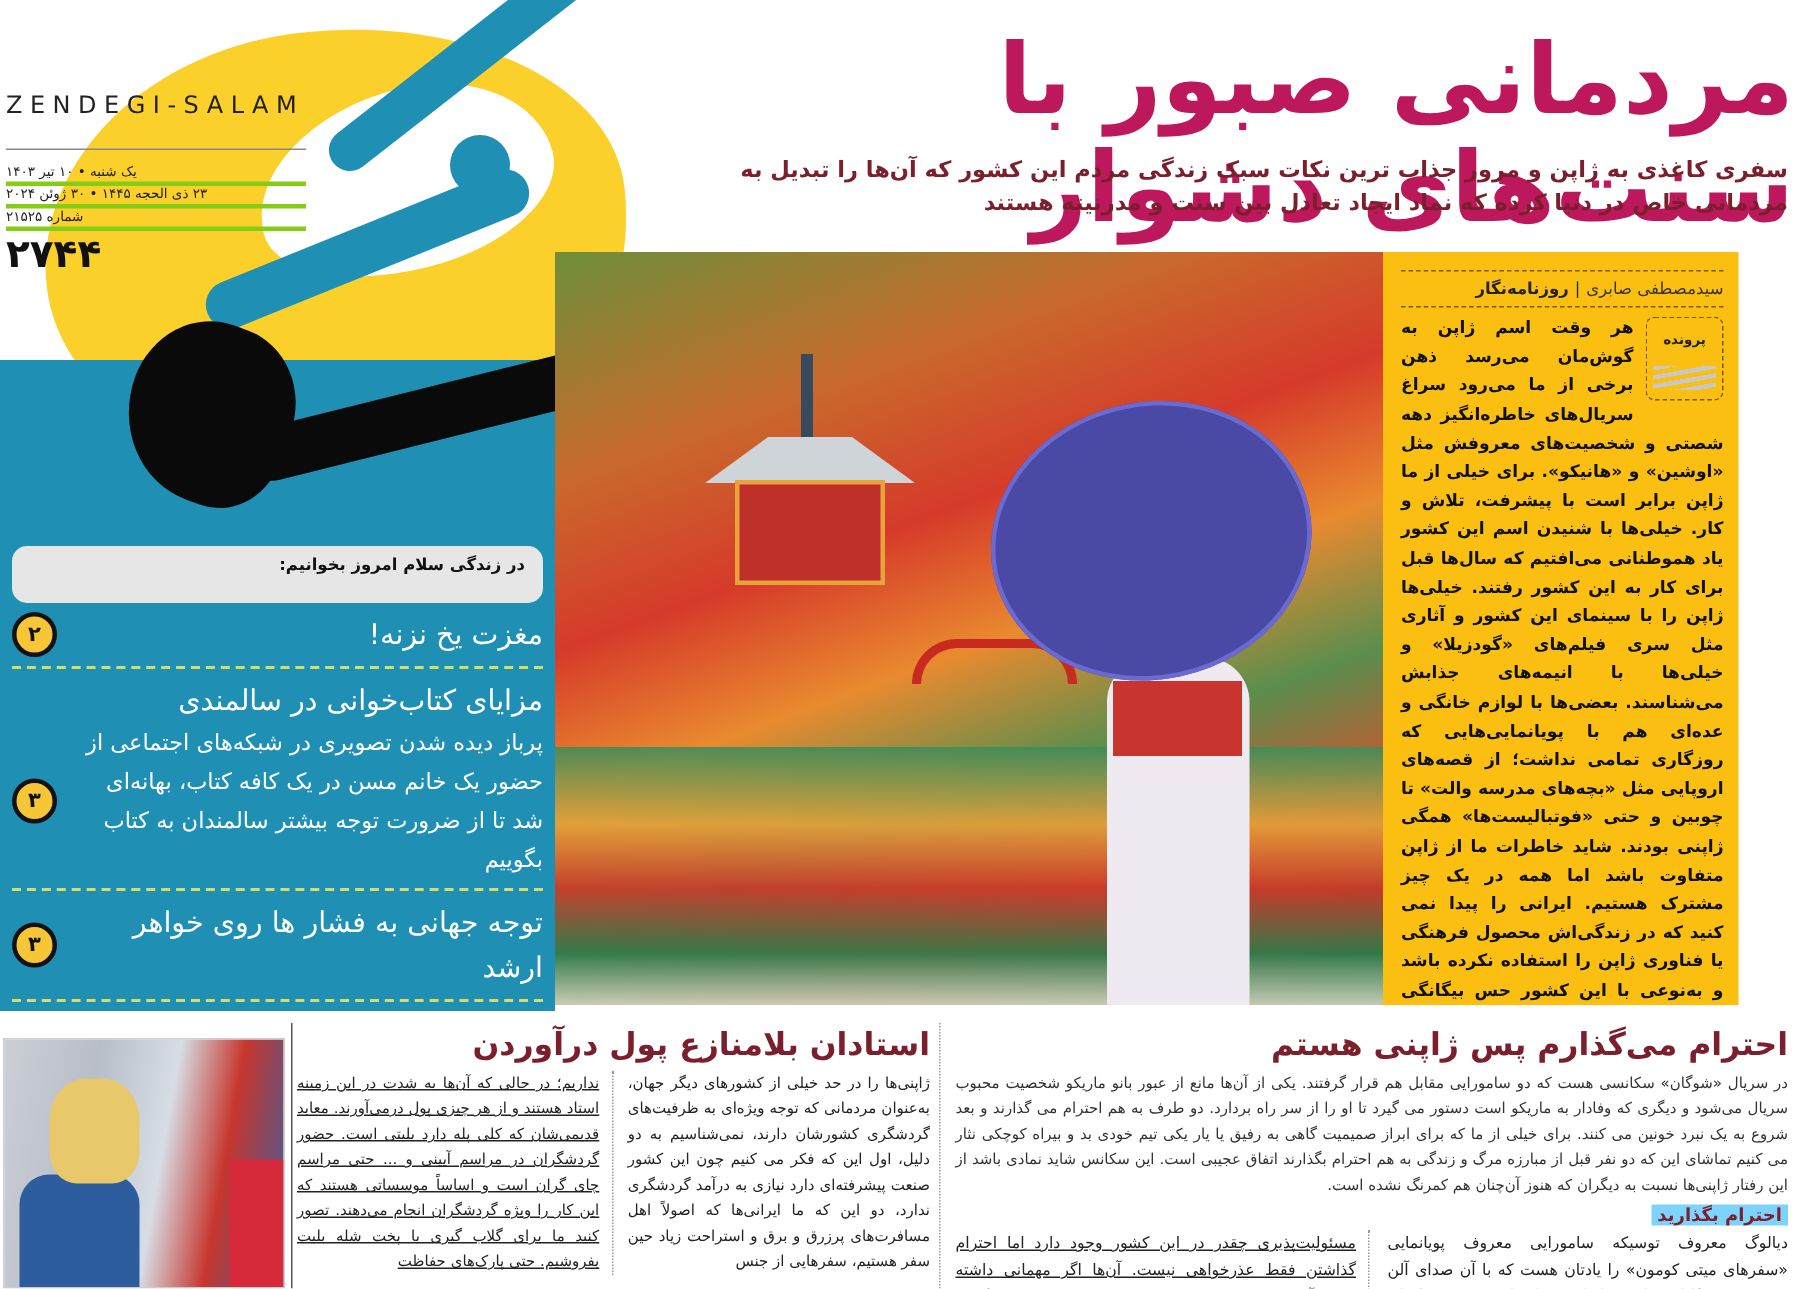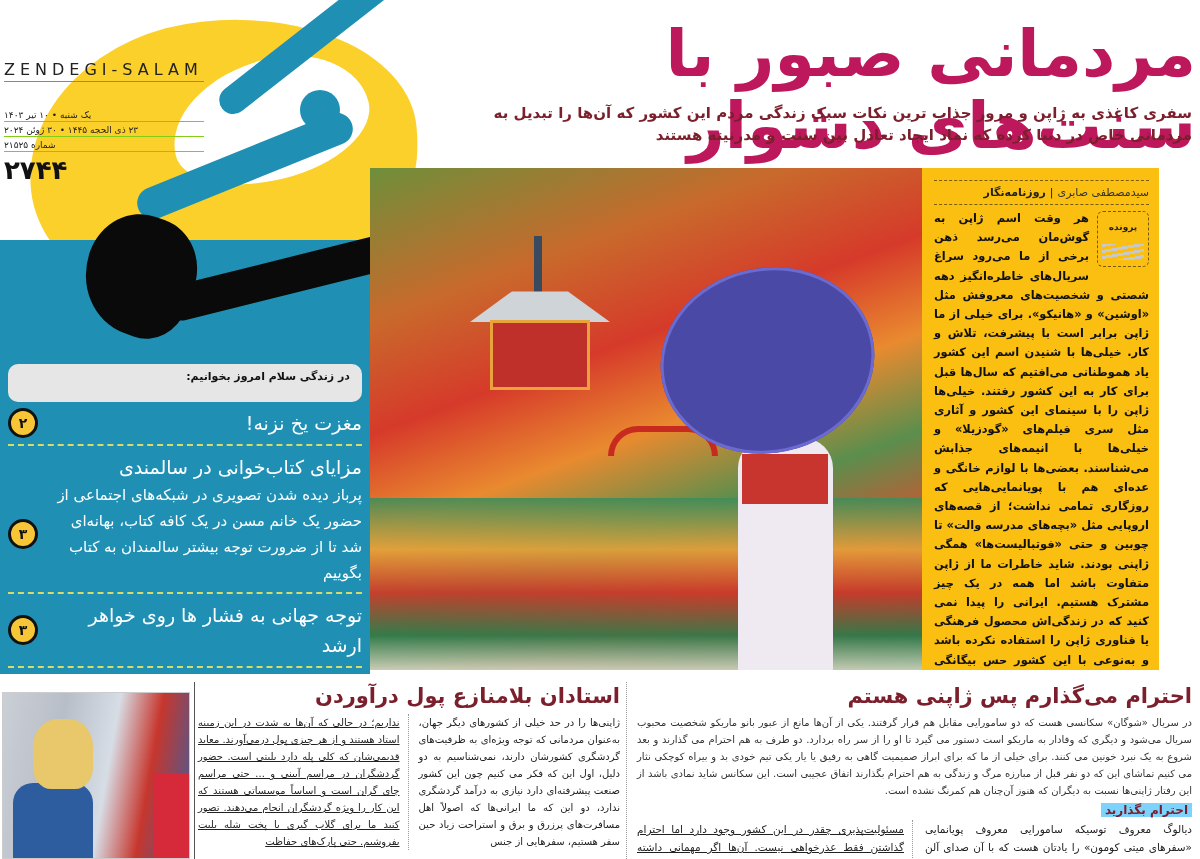--- a/index.html
+++ b/index.html
@@ -9,25 +9,25 @@
   
   .masthead { position: absolute; left: 0; top: 0; width: 450px; height: 360px; }
   .logo-blob { position: absolute; left: 30px; top: 20px; width: 390px; height: 300px;
     background: #fcd02b; border-radius: 48% 52% 44% 56% / 50% 42% 58% 50%; transform: rotate(-6deg); }
   .logo-teal-band { position: absolute; left: 0; top: 240px; width: 370px; height: 120px; background: #1f90b4; }
   .logo-white { position: absolute; left: 170px; top: 60px; width: 200px; height: 120px; background: #fff;
     border-radius: 55% 45% 50% 50% / 60% 55% 45% 40%; transform: rotate(-14deg); }
   .logo-stroke-teal { position: absolute; background: #1f90b4; border-radius: 20px; }
   .logo-stroke-black { position: absolute; background: #0a0a0a; border-radius: 40px; }
   .brand-latin { position: absolute; left: 4px; top: 60px; width: 200px; font-family: "DejaVu Sans", sans-serif;
-    font-size: 16px; letter-spacing: 5px; color: #222; direction: ltr; text-align: left; border-bottom: 1px solid #888; padding-bottom: 2px; }
+    font-size: 16px; letter-spacing: 5px; color: #222; direction: ltr; text-align: left; border-bottom: 1px solid #888; padding-bottom: 20px; }
   .brand-fa { position: absolute; left: 4px; top: 82px; width: 200px; font-size: 17px; font-weight: bold; color: #2a94b8;
     text-align: left; border-bottom: 1px solid #888; padding-bottom: 2px; }
   .issue-line { position: absolute; left: 4px; width: 200px; font-size: 9px; color: #222; text-align: left;
-    border-bottom: 1px solid #84cc16; padding-bottom: 1px; }
+    border-bottom: 3px solid #84cc16; padding-bottom: 1px; }
   .issue-number { position: absolute; left: 4px; top: 155px; font-size: 26px; font-weight: bold; color: #111; }
 
   
   .headline { position: absolute; right: 4px; top: 18px; width: 740px; text-align: right;
     font-size: 65px; font-weight: bold; color: #be185d; line-height: 1.1; }
   .subhead { position: absolute; right: 8px; top: 102px; width: 740px; text-align: right;
     font-size: 15px; font-weight: bold; color: #7a1f2b; line-height: 22px; }
 
   
   .main-photo { position: absolute; left: 370px; top: 168px; width: 552px; height: 502px; overflow: hidden;

